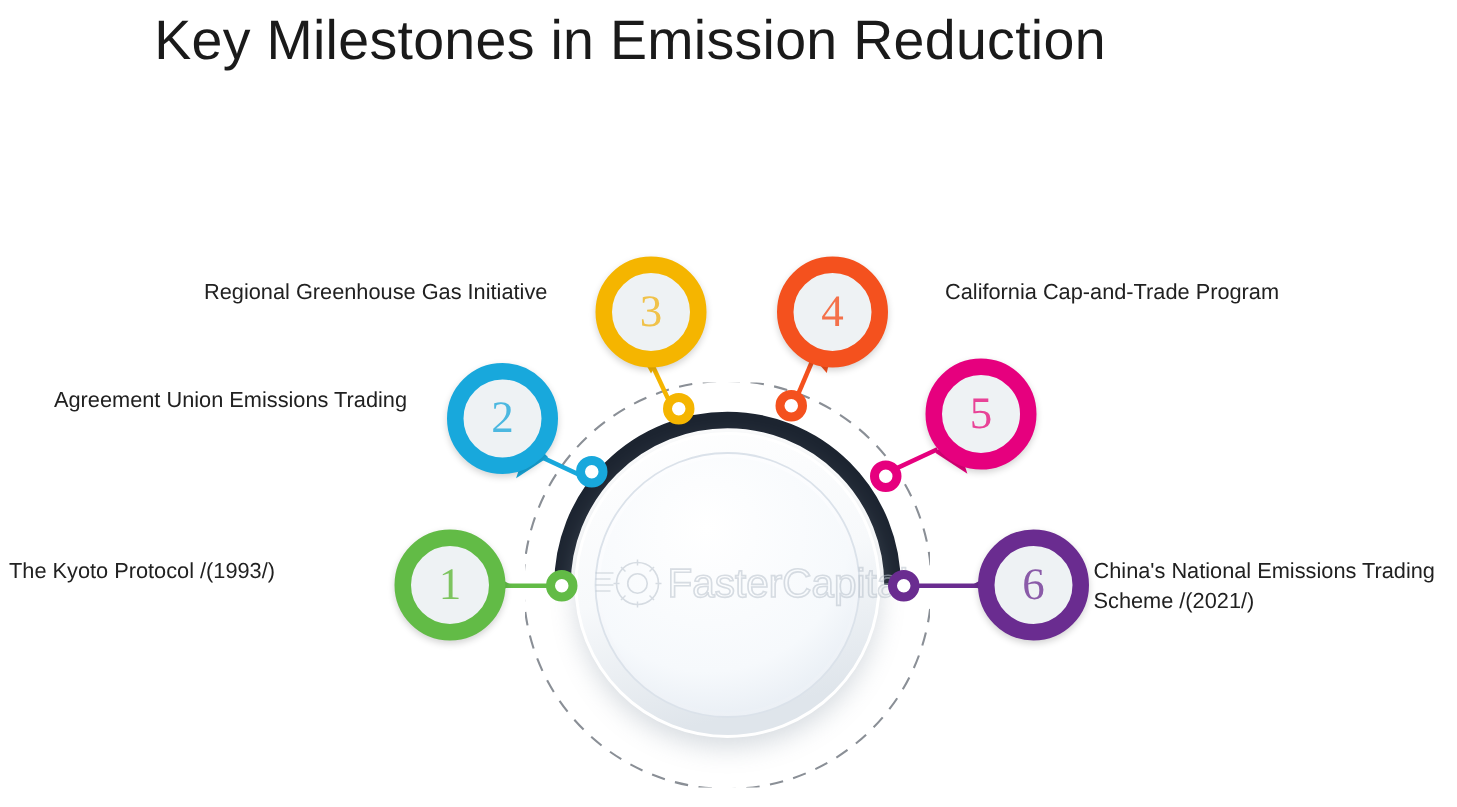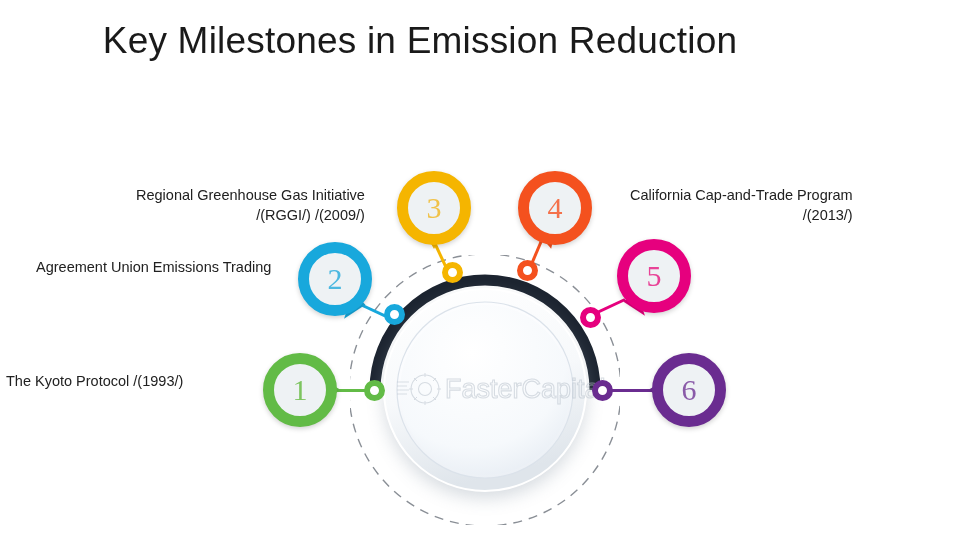--- a/index.html
+++ b/index.html
@@ -13,21 +13,21 @@
   #canvas {
     position: relative;
     width: 971px;
     height: 538px;
     overflow: hidden;
     background: #ffffff;
   }
   #title {
     position: absolute;
     left: 0;
-    top: 20px;
+    top: 6px;
     width: 840px;
     text-align: center;
     font-size: 37px;
     font-weight: 400;
     color: #1a1a1a;
     letter-spacing: 0.2px;
     white-space: nowrap;
   }
 
   
@@ -101,21 +101,21 @@
   }
 
   
   .label {
     position: absolute;
     font-size: 14.5px;
     line-height: 20px;
     color: #212121;
     white-space: nowrap;
   }
-  .label.leftal { text-align: right; }
+  .label.leftal { text-align: left; }
 
   
   #watermark {
     position: absolute;
     left: 395px;
     top: 368px;
     width: 210px;
     height: 42px;
     z-index: 5;
     pointer-events: none;
@@ -217,44 +217,46 @@
 
   <div class="pin" style="left:397px; top:171px;">
     <div class="tail" style="left:28px; top:62px; border-width:16px 9px 0 9px; border-color:#F5B500 transparent transparent transparent;"></div>
     <div class="bubble" style="border-color:#F5B500;"></div>
     <div class="num" style="color:#f0c24a;">3</div>
   </div>
   <div class="stem" style="left:434px; top:240px; width:38px; background:#F5B500; transform:rotate(65deg);"></div>
   <div class="conn" style="left:442px; top:262px; border-color:#F5B500;"></div>
   <div class="label leftal" style="left:136px; top:185px;">
     <div>Regional Greenhouse Gas Initiative</div>
-    <div>/(RGGI/) /(2009/)</div>
   </div>
 
   <div class="pin" style="left:518px; top:171px;">
     <div class="tail" style="left:22px; top:60px; border-width:18px 9px 0 9px; border-color:#F4511E transparent transparent transparent; transform:rotate(-14deg);"></div>
     <div class="bubble" style="border-color:#F4511E;"></div>
     <div class="num" style="color:#f4714a;">4</div>
   </div>
   <div class="stem" style="left:542px; top:238px; width:36px; background:#F4511E; transform:rotate(113deg);"></div>
   <div class="conn" style="left:517px; top:260px; border-color:#F4511E;"></div>
   <div class="label leftal" style="left:630px; top:185px;">
     <div>California Cap-and-Trade Program</div>
-    <div>/(2013/)</div>
   </div>
 
   <div class="pin" style="left:617px; top:239px;">
     <div class="tail" style="left:8px; top:52px; border-width:8px 16px 20px 0; border-color:transparent #E6007E transparent transparent; transform:rotate(-18deg);"></div>
     <div class="bubble" style="border-color:#E6007E;"></div>
     <div class="num" style="color:#e84397;">5</div>
   </div>
   <div class="stem" style="left:625px; top:298px; width:44px; background:#E6007E; transform:rotate(155deg);"></div>
   <div class="conn" style="left:580px; top:307px; border-color:#E6007E;"></div>
 
   <div class="pin" style="left:652px; top:353px;">
     <div class="tail" style="left:-4px; top:28px; border-width:9px 16px 9px 0; border-color:transparent #6A2C90 transparent transparent;"></div>
     <div class="bubble" style="border-color:#6A2C90;"></div>
     <div class="num" style="color:#8a5ba8;">6</div>
   </div>
   <div class="stem" style="left:600px; top:389px; width:52px; background:#6A2C90;"></div>
   <div class="conn" style="left:592px; top:380px; border-color:#6A2C90;"></div>
+  <div class="label leftal" style="left:729px; top:371px;">
+    <div>China's National Emissions Trading</div>
+    <div>Scheme /(2021/)</div>
+  </div>
 
 </div>
 
 </body></html>

